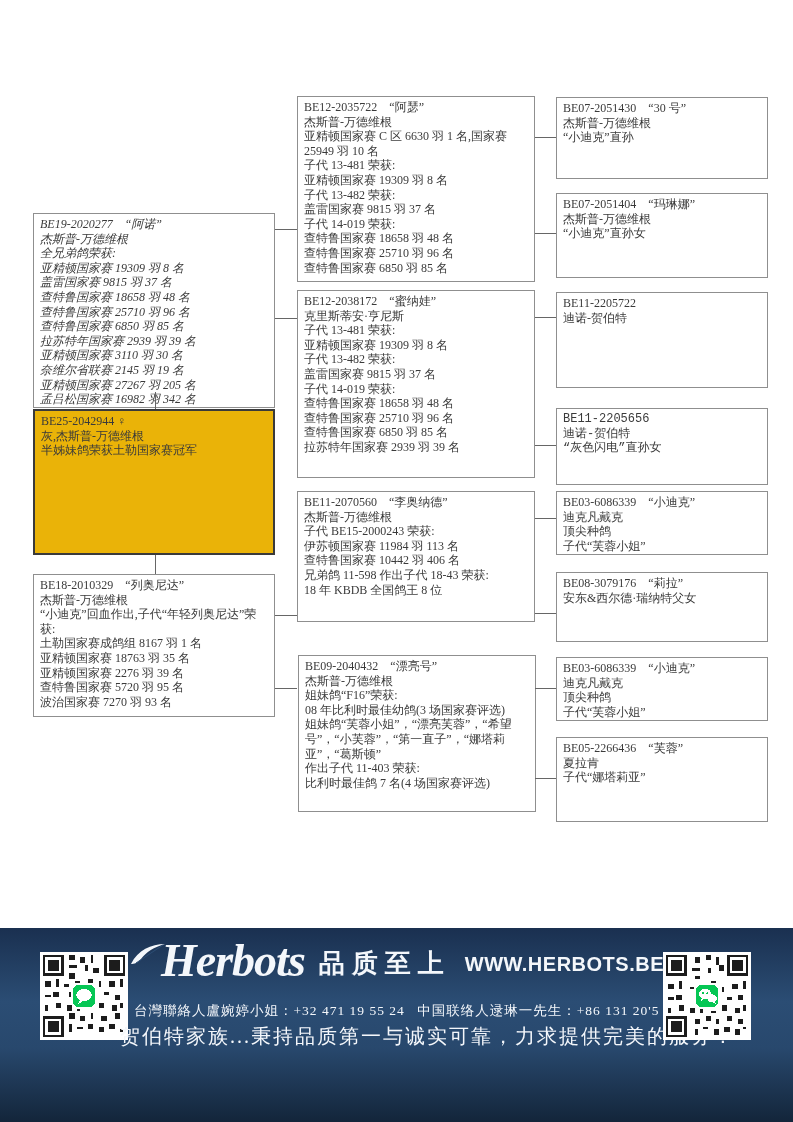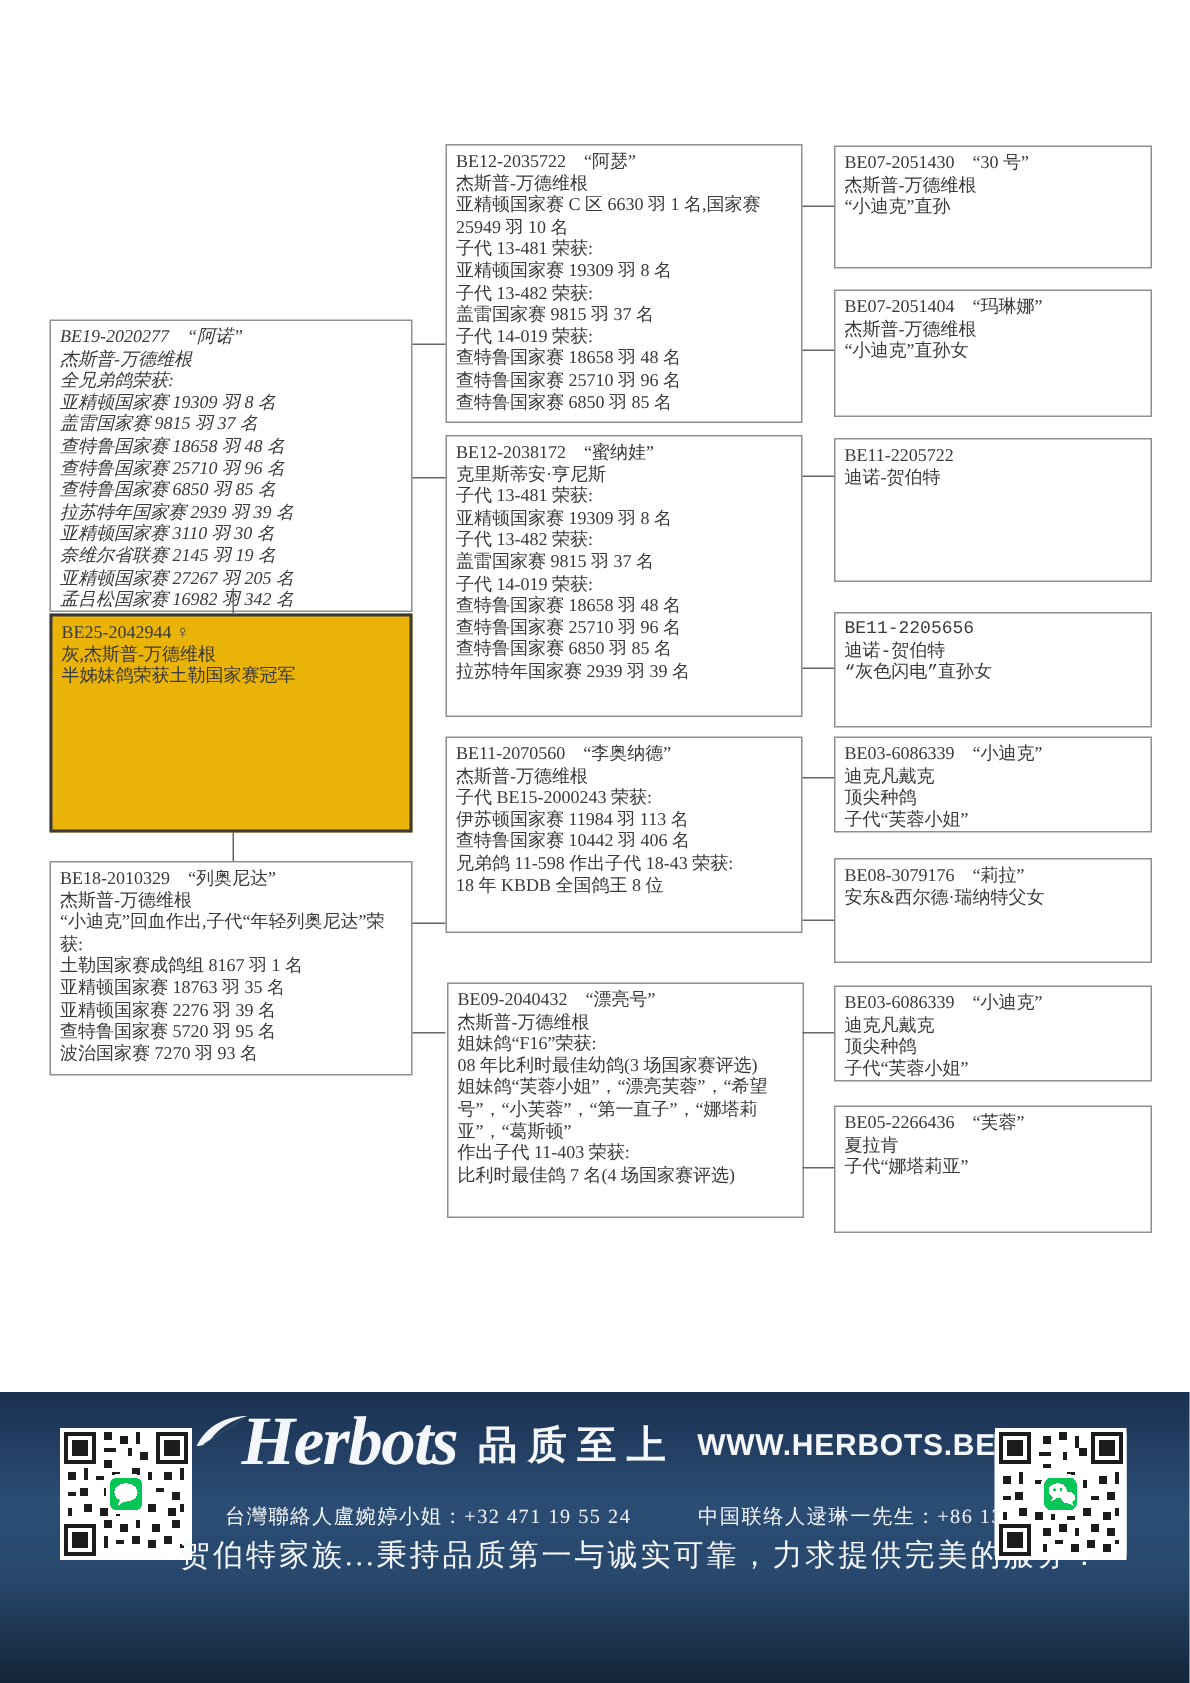--- a/index.html
+++ b/index.html
@@ -68,21 +68,21 @@
   }
   .footer-emails{
     position:absolute;left:130px;right:130px;top:54px;text-align:center;
     font-family:"Liberation Sans","DejaVu Sans",sans-serif;
     font-weight:bold;font-size:14px;letter-spacing:0.2px;
   }
   .footer-contacts{
     position:absolute;left:130px;right:130px;top:74px;text-align:center;
     font-size:13.5px;letter-spacing:1px;white-space:nowrap;
   }
-  .footer-contacts span{margin:0 20px;}
+  .footer-contacts span{margin:0 4px;}
   .footer-slogan{
     position:absolute;left:120px;right:120px;top:95px;text-align:center;
     font-size:20px;letter-spacing:2px;white-space:nowrap;
   }
 </style>
 </head>
 <body>
 
 <div class="pbox" id="box-l1">
     <div class="pbox-title">BE19-2020277　“阿诺”</div>

